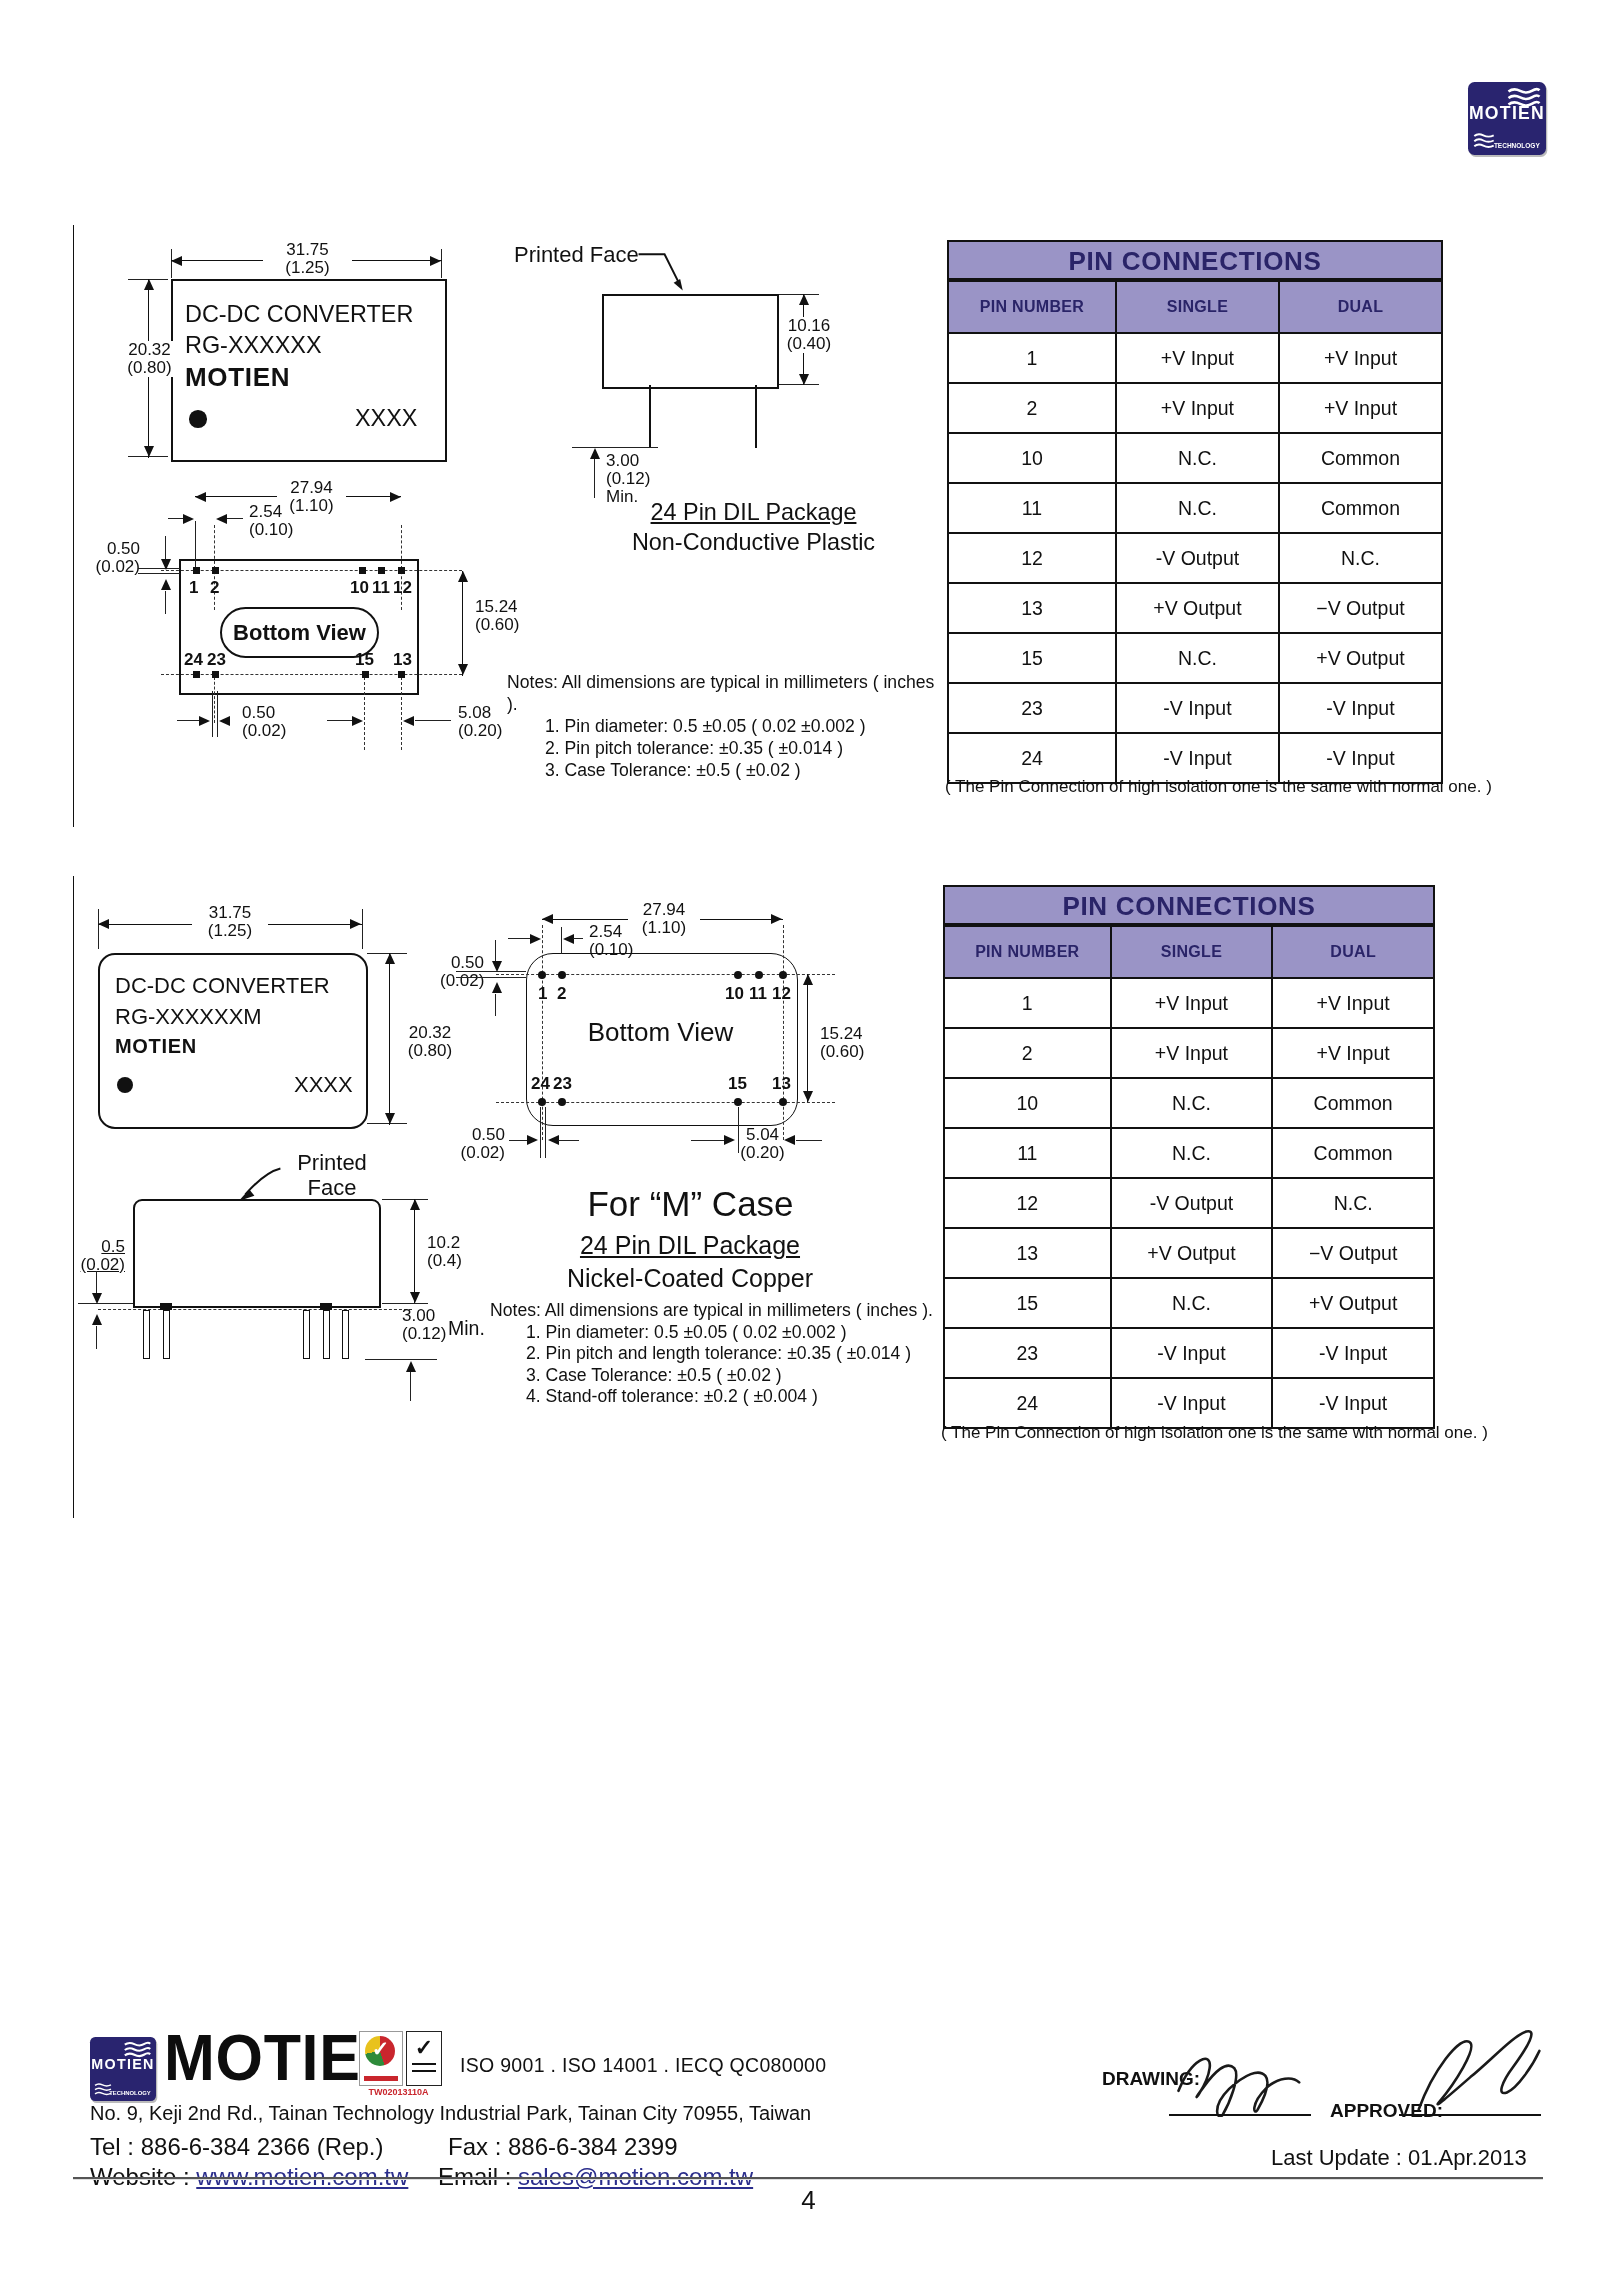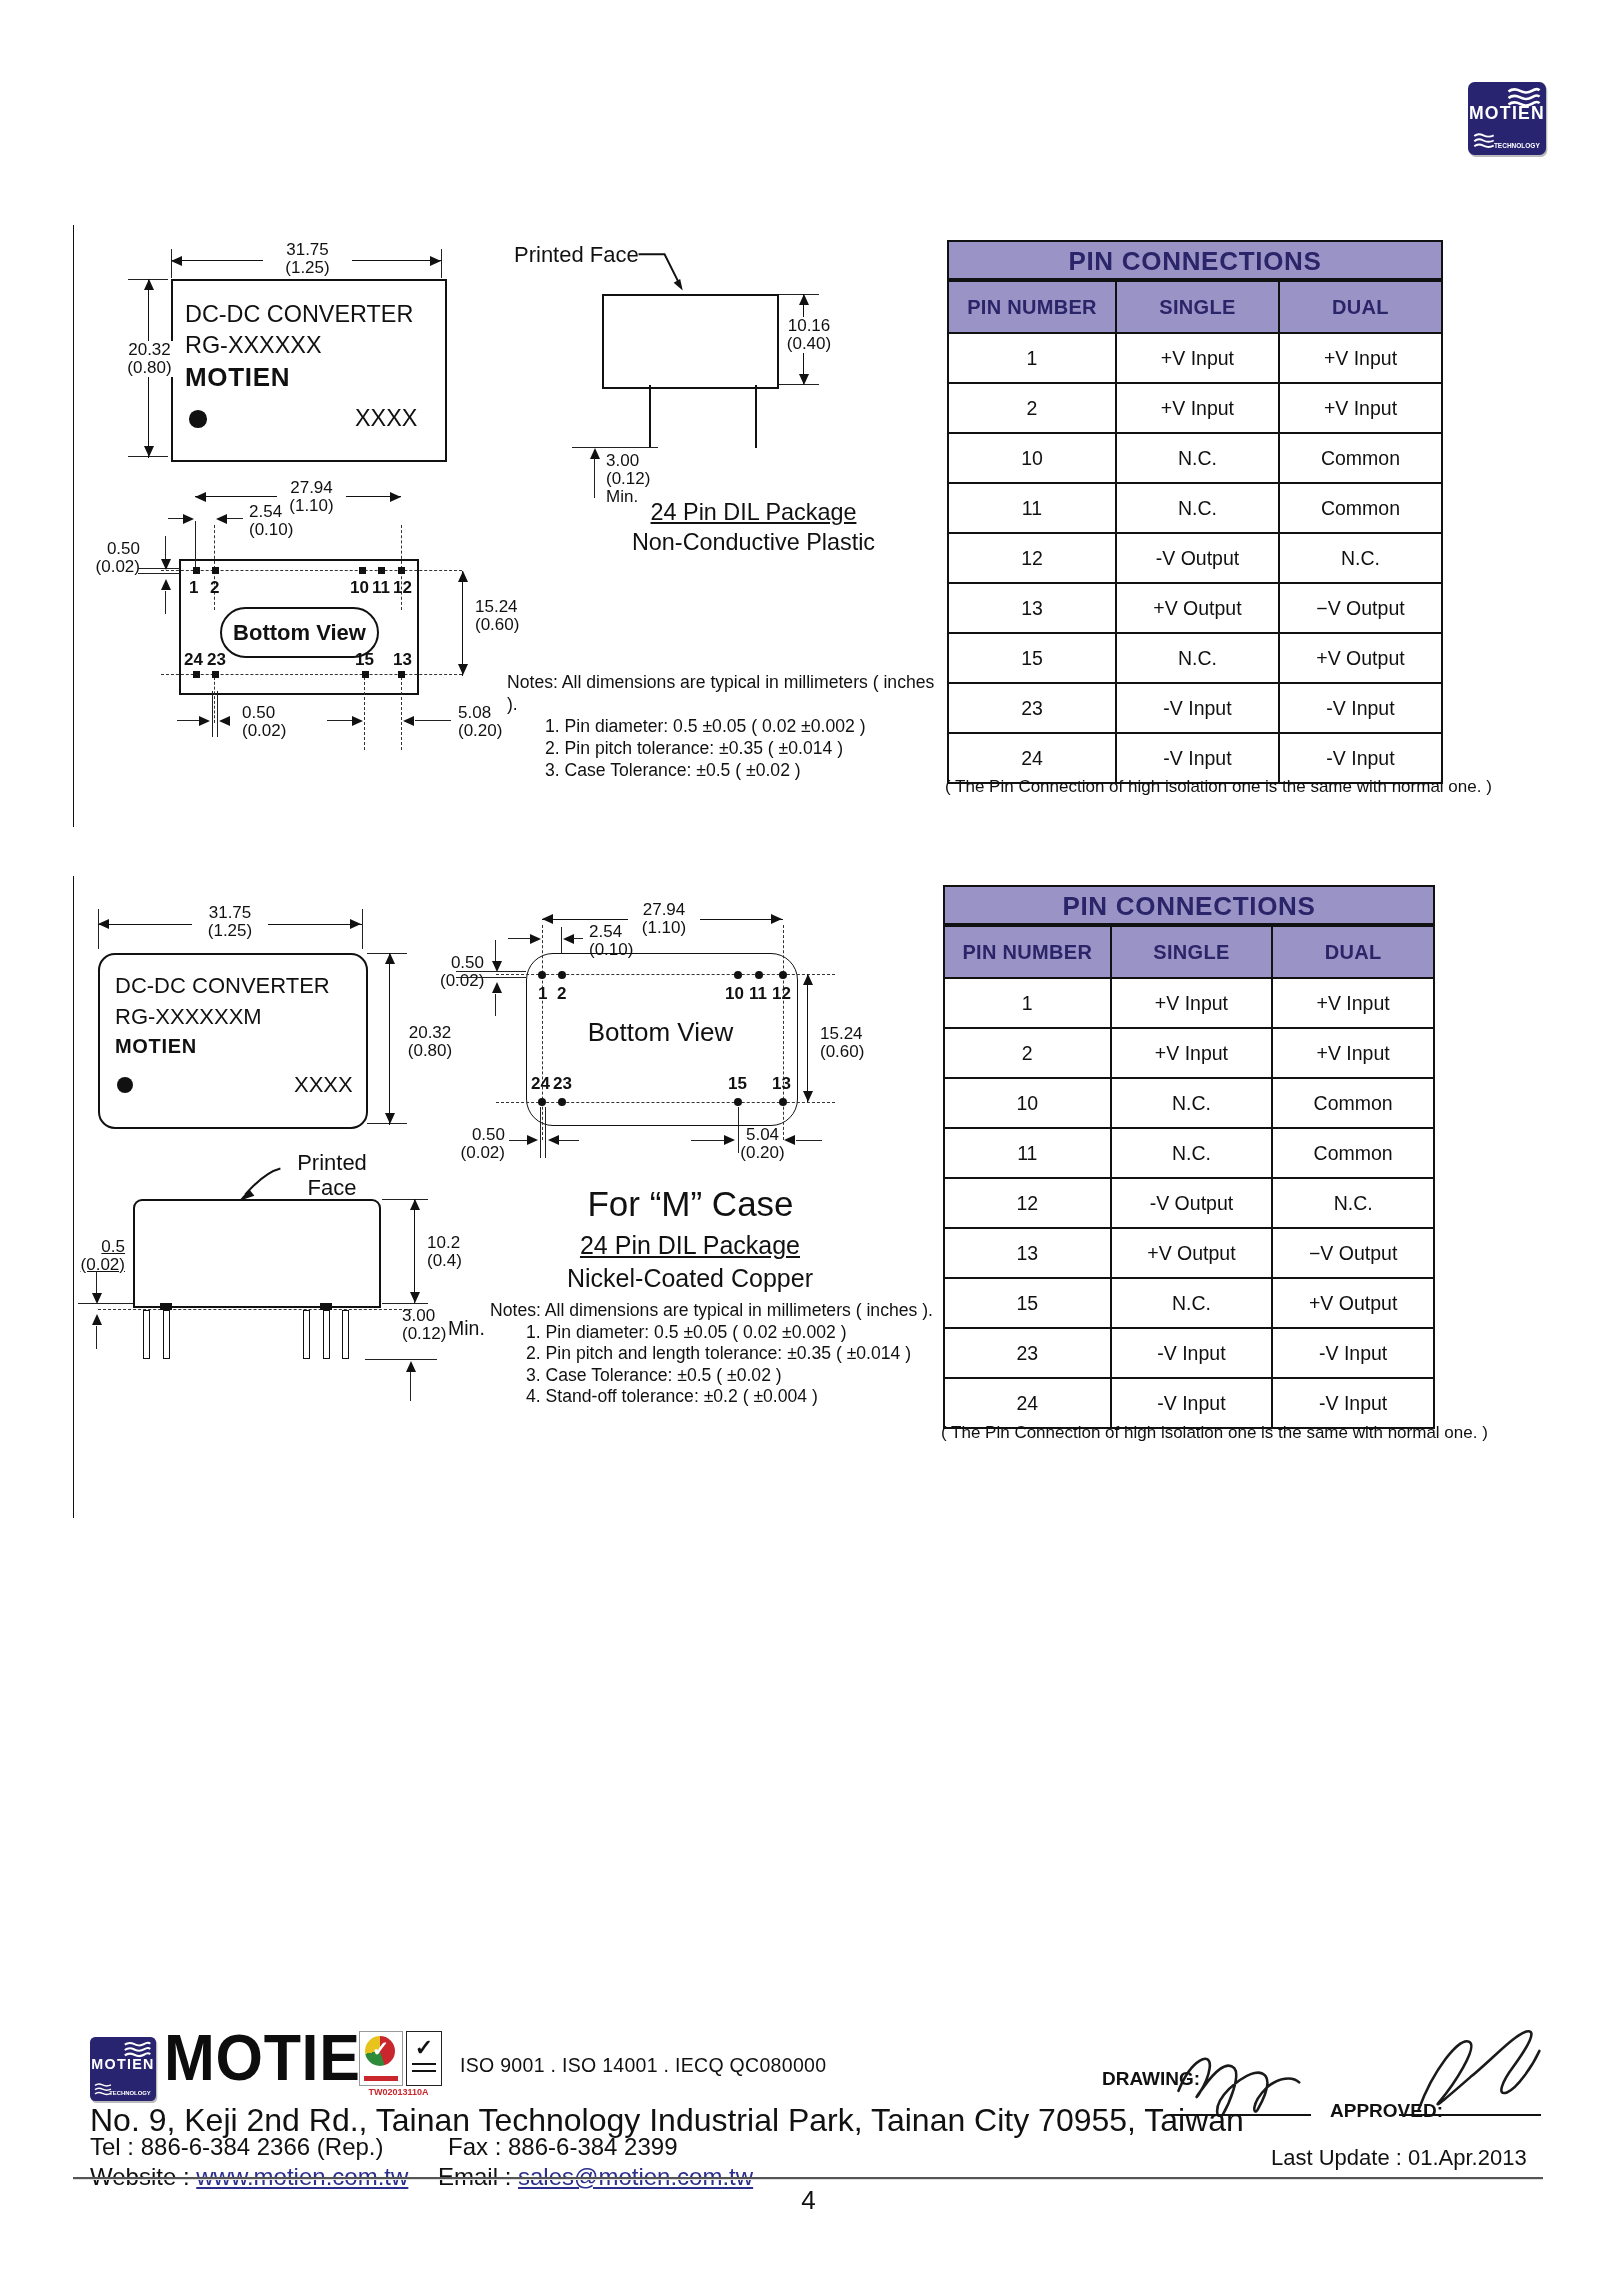--- a/index.html
+++ b/index.html
@@ -28,21 +28,21 @@
   .dotpin{position:absolute;width:6.5px;height:6.5px;background:#111;}
   .round{border-radius:50%;}
   
   .secbar{position:absolute;left:73px;width:1470px;height:41px;
     background:linear-gradient(90deg,#312c80 0%,#37327f 40%,#55519a 58%,#7f7cb4 70%,#9delete 0,#9a97c6 78%,#b3b1d3 86%,#c6c4dd 93%,#d9d8e8 100%);
     color:#fff;font-size:24px;font-weight:bold;letter-spacing:0.3px;line-height:41px;padding-left:13px;box-sizing:border-box;}
   
   .ptwrap{position:absolute;background:#fff;}
   .pttitle{border:2px solid #111;background:#9a94c6;color:#2a2468;font-size:26px;font-weight:bold;letter-spacing:0.7px;text-align:center;line-height:39px;height:40px;box-sizing:border-box;}
   table.pt{border-collapse:collapse;width:100%;}
-  table.pt th{background:#9a94c6;color:#2a2468;font-size:20px;font-weight:bold;letter-spacing:0.3px;height:48px;border:2px solid #111;}
+  table.pt th{background:#9a94c6;color:#2a2468;font-size:16px;font-weight:bold;letter-spacing:0.3px;height:48px;border:2px solid #111;}
   table.pt td{background:#fff;font-size:19.5px;text-align:center;height:46px;border:2px solid #111;}
   .foot-note{position:absolute;font-size:17px;color:#111;}
   
   .mlogo{position:absolute;background:#29246f;border-radius:6.5px;box-shadow:1.3px 2px 0 #bbb;}
   .mlogo .nm{position:absolute;left:0;right:0;top:42%;transform:translateY(-50%);text-align:center;color:#fff;font-weight:bold;letter-spacing:1.3px;}
   .mlogo .tg{position:absolute;right:8%;bottom:8%;color:#fff;font-weight:bold;}
   .mlogo svg{position:absolute;}
   .sigline{position:absolute;height:2px;background:#111;}
   .lbl-bold{position:absolute;font-weight:bold;font-size:19px;}
   a.lk{color:#2b2e8c;text-decoration:underline;}
@@ -551,21 +551,21 @@
     <div style="position:absolute;left:11.7px;top:5.2px;color:#fff;font-size:21px;font-weight:bold;">✓</div>
     <div style="position:absolute;left:3.9px;bottom:3.9px;width:34px;height:5.2px;background:#c9262d;"></div>
   </div>
   <div class="abs" style="left:406px;top:2031px;width:34px;height:53px;border:1.3px solid #222;background:#fff;text-align:center;">
     <div style="font-size:22px;font-weight:bold;color:#111;line-height:31px;">✓</div>
     <div style="margin:0 5.2px;border-top:2px solid #111;border-bottom:2px solid #111;height:5.2px;"></div>
   </div>
   <div class="abs" style="left:355px;top:2087px;width:87px;text-align:center;font-size:9px;font-weight:bold;color:#c9262d;">TW02013110A</div>
 
   <div class="abs" style="left:460px;top:2054px;font-size:19.5px;letter-spacing:0.3px;">ISO 9001 . ISO 14001 . IECQ QC080000</div>
-  <div class="abs" style="left:90px;top:2102px;font-size:32px;">No. 9, Keji 2nd Rd., Tainan Technology Industrial Park, Tainan City 70955, Taiwan</div>
+  <div class="abs" style="left:90px;top:2102px;font-size:20px;">No. 9, Keji 2nd Rd., Tainan Technology Industrial Park, Tainan City 70955, Taiwan</div>
   <div class="abs" style="left:90px;top:2133px;font-size:24px;">Tel : 886-6-384 2366 (Rep.)</div>
   <div class="abs" style="left:448px;top:2133px;font-size:24px;">Fax : 886-6-384 2399</div>
   <div class="abs" style="left:90px;top:2163px;font-size:24px;">
     <span>Website : </span><a class="lk" href="#">www.motien.com.tw</a>
   </div>
   <div class="abs" style="left:438px;top:2163px;font-size:24px;">
     <span>Email : </span><a class="lk" href="#">sales@motien.com.tw</a>
   </div>
 
   <div class="lbl-bold" style="left:1102px;top:2068px;">DRAWING:</div>

